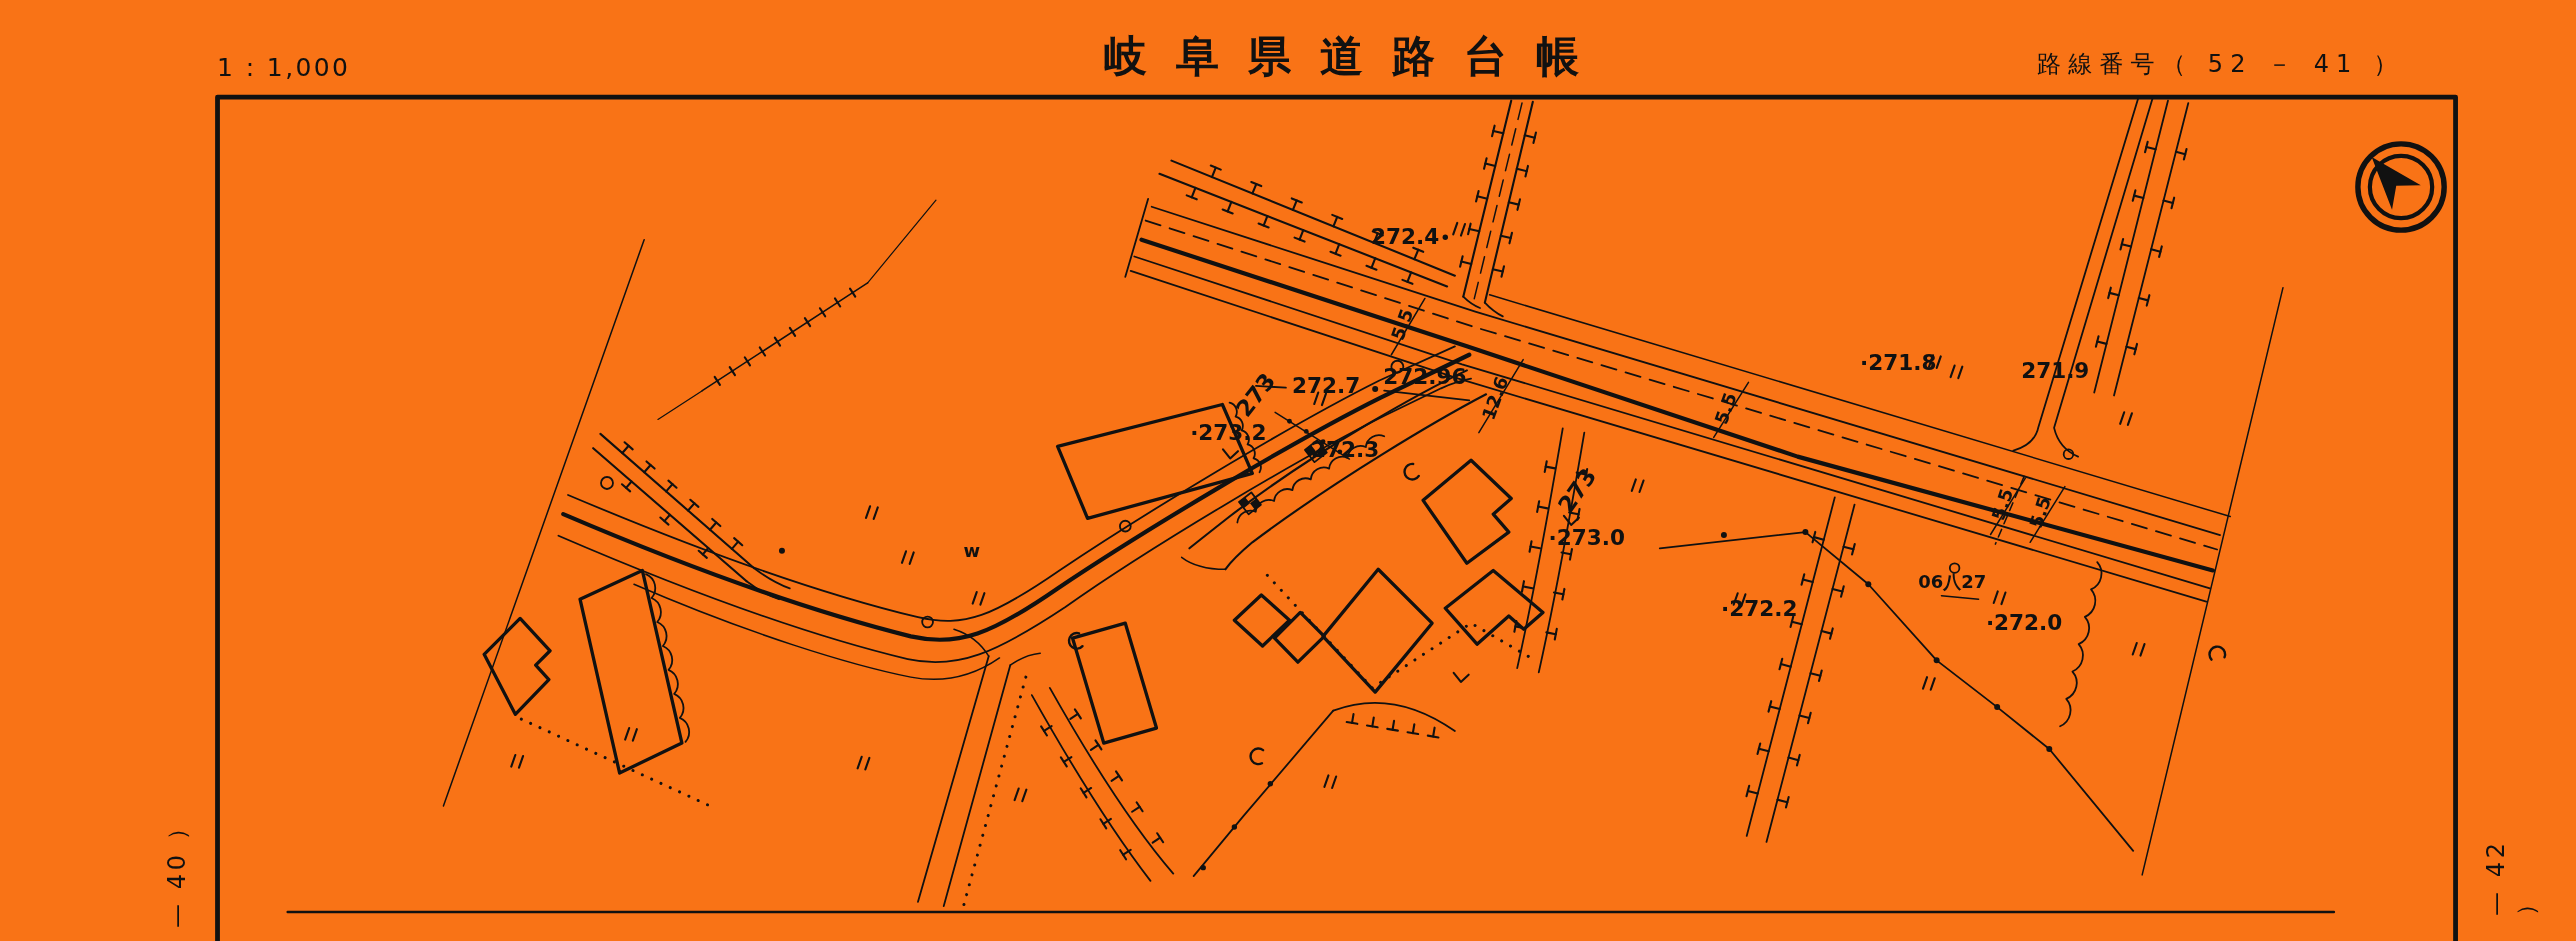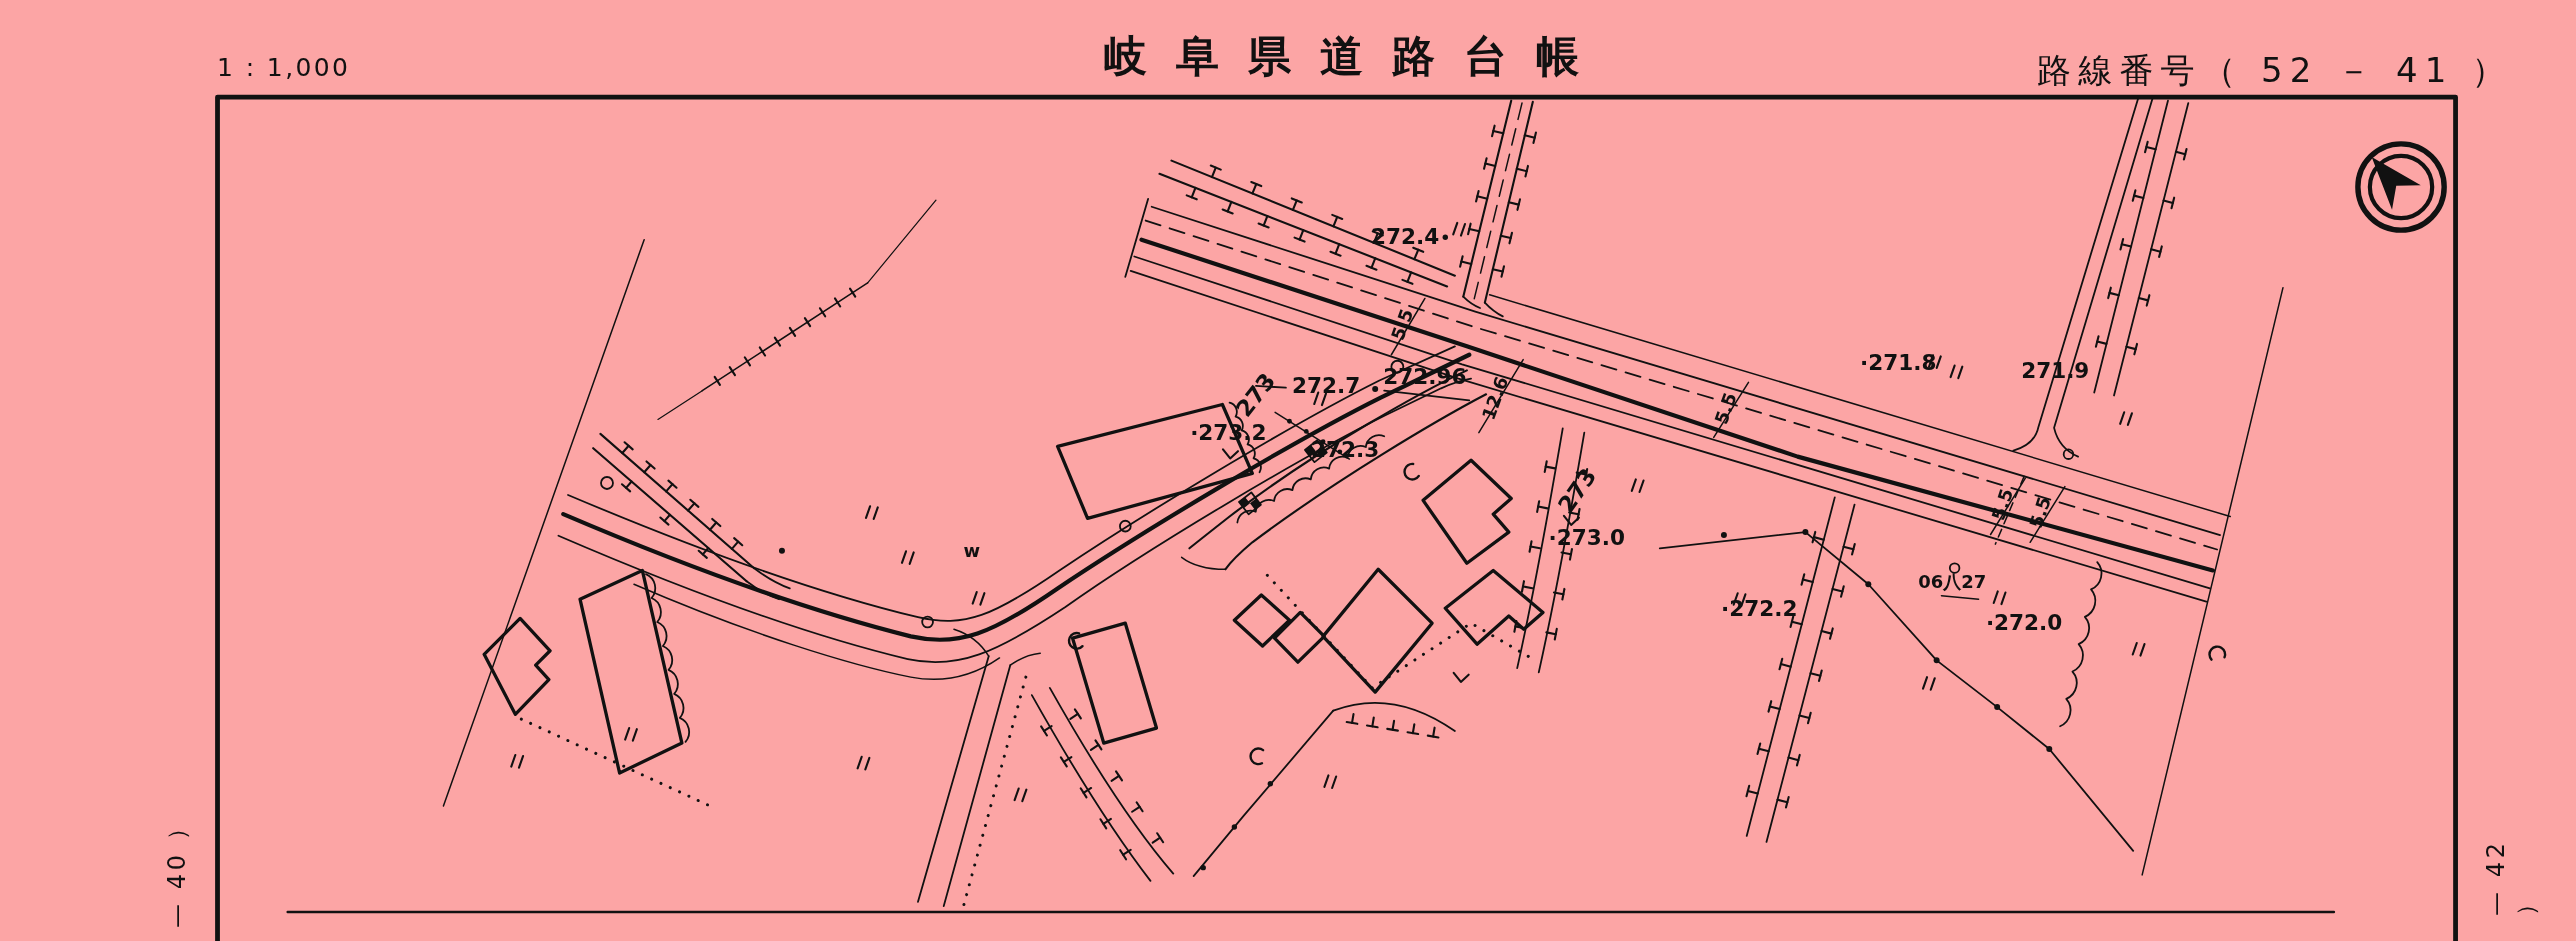--- a/index.html
+++ b/index.html
@@ -1,21 +1,21 @@
 <!DOCTYPE html>
 <html style="font-size:9.6px"><head>
 <meta charset="utf-8">
 <style>
   html,body{margin:0;padding:0;background:#e8e8e8;}
-  #sheet{position:relative;width:2576px;height:942px;background:#fca5a5;overflow:hidden;
+  #sheet{position:relative;width:2576px;height:942px;background:#f97316;overflow:hidden;
          font-family:"DejaVu Sans","Liberation Sans",sans-serif;color:#111;}
   .hdr{position:absolute;white-space:nowrap;color:#111;}
   #scale-label{left:217px;top:53px;font-size:25px;letter-spacing:2.4px;}
   #map-title{left:1104px;top:27.6px;font-size:43px;font-weight:bold;letter-spacing:29px;}
-  #route-number{left:2037px;top:48px;font-size:34px;letter-spacing:7.2px;}
+  #route-number{left:2037px;top:48px;font-size:24px;letter-spacing:7.2px;}
   .edge{position:absolute;font-size:24px;letter-spacing:3.6px;transform-origin:left top;transform:rotate(-90deg);}
   #edge-left{left:161px;top:928px;}
   #edge-right{left:2482px;top:916px;}
   svg text{font-family:"DejaVu Sans","Liberation Sans",sans-serif;fill:#111;}
   .lbl{font-size:36px;font-weight:bold;}
   .lblrot{font-size:38px;font-weight:bold;}
   .lbldim{font-size:30px;font-weight:bold;}
 </style>
 </head>
 <body>

